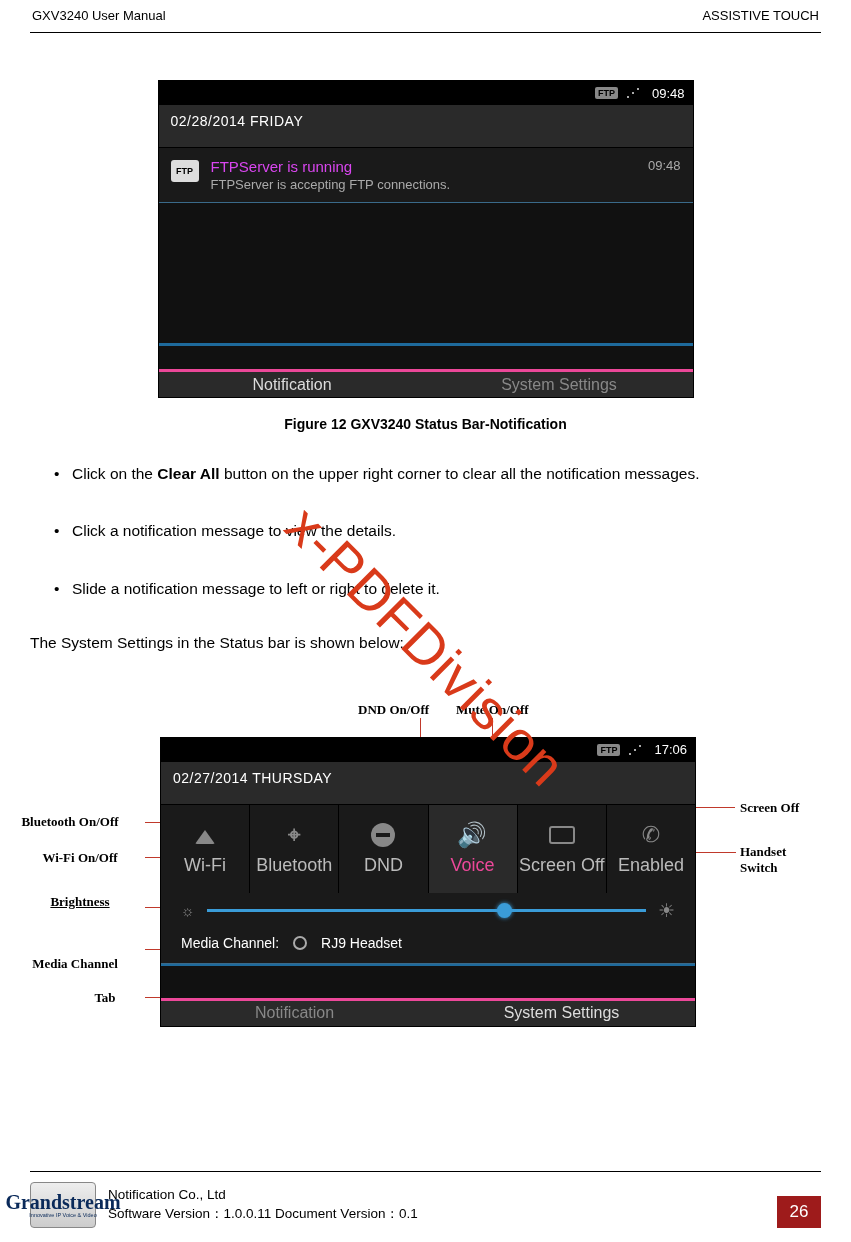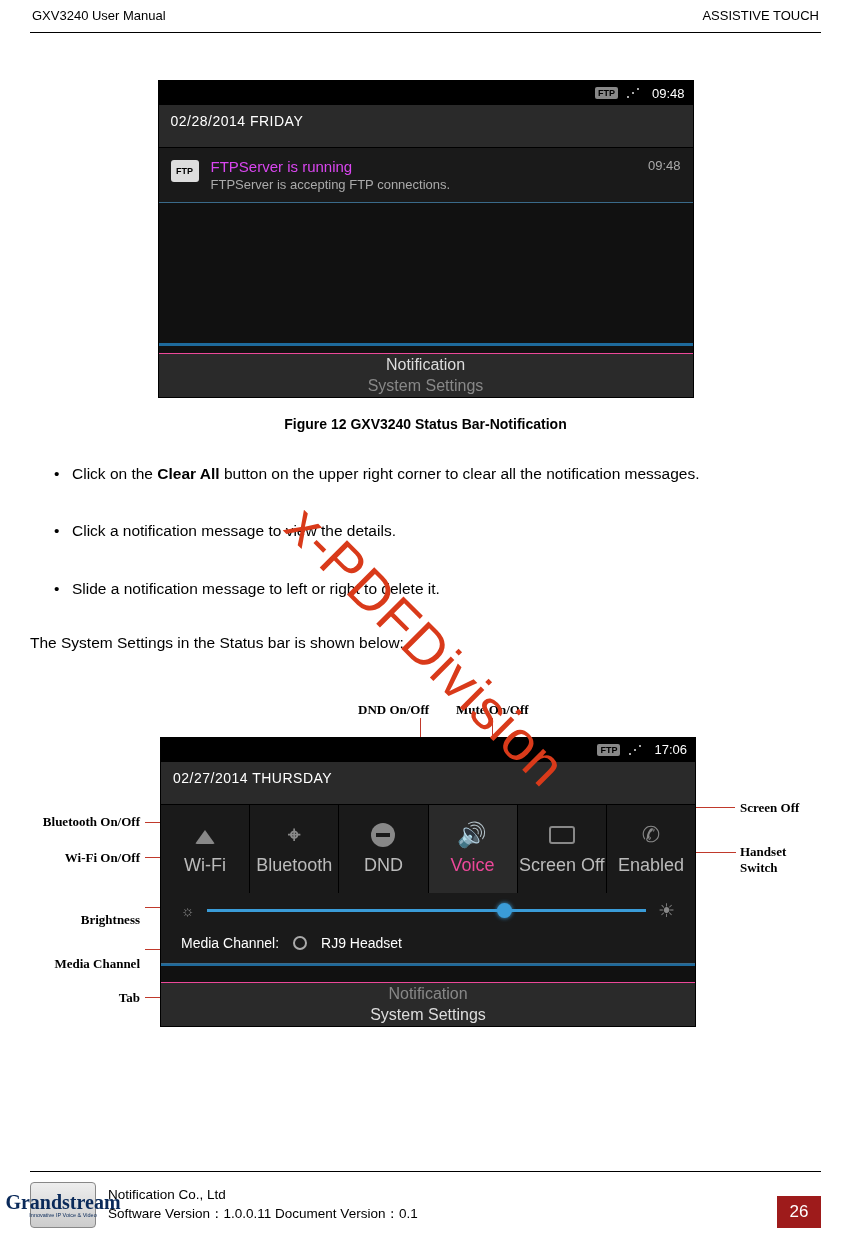--- a/index.html
+++ b/index.html
@@ -109,24 +109,23 @@
     height: 3px;
     background: #1e6a9c;
     margin-top: 140px;
   }
   .bottom-tabs {
     position: absolute;
     bottom: 0;
     left: 0;
     right: 0;
     display: flex;
-    height: 44px;
+    height: 28px;
     background: #2a2a2a;
-    border-top: 1px solid #ec4899;
-    flex-direction: column;
+    border-top: 3px solid #ec4899;
   }
   .bottom-tabs .btab {
     flex: 1;
     display: flex;
     align-items: center;
     justify-content: center;
     font-size: 16px;
   }
   .btab.inactive { color: #888; }
   .btab.active-light { color: #ddd; }
@@ -185,21 +184,21 @@
     position: absolute;
     font-size: 13px;
     font-weight: bold;
     font-family: "Times New Roman", serif;
   }
   .callout-side {
     position: absolute;
     font-size: 13px;
     font-weight: bold;
     font-family: "Times New Roman", serif;
-    text-align: right;
+    text-align: center;
   }
   .callout-right {
     position: absolute;
     font-size: 13px;
     font-weight: bold;
     font-family: "Times New Roman", serif;
   }
   .line-v {
     position: absolute;
     width: 1px;
@@ -423,21 +422,21 @@
     <div class="callout-top" style="left:426px; top:0;">Mute On/Off</div>
     <div class="line-v" style="left:390px; top:16px; height:80px;"></div>
     <div class="line-v" style="left:462px; top:16px; height:100px;"></div>
 
     <div class="callout-side" style="left:-30px; top:112px; width:140px;">Bluetooth On/Off</div>
     <div class="line-h" style="left:115px; top:120px; width:170px;"></div>
 
     <div class="callout-side" style="left:-10px; top:148px; width:120px;">Wi-Fi On/Off</div>
     <div class="line-h" style="left:115px; top:155px; width:60px;"></div>
 
-    <div class="callout-side" style="left:-10px; top:210px; width:120px;">Brightness</div>
+    <div class="callout-side" style="left:-10px; top:192px; width:120px;text-decoration:underline;">Brightness</div>
     <div class="line-h" style="left:115px; top:205px; width:50px;"></div>
 
     <div class="callout-side" style="left:-20px; top:240px; width:130px;margin-top:14px;">Media Channel</div>
     <div class="line-h" style="left:115px; top:247px; width:55px;"></div>
 
     <div class="callout-side" style="left:40px; top:288px; width:70px;">Tab</div>
     <div class="line-h" style="left:115px; top:295px; width:70px;"></div>
 
     <div class="callout-right" style="left:710px; top:98px;">Screen Off</div>
     <div class="line-h" style="left:540px; top:105px; width:165px;"></div>

